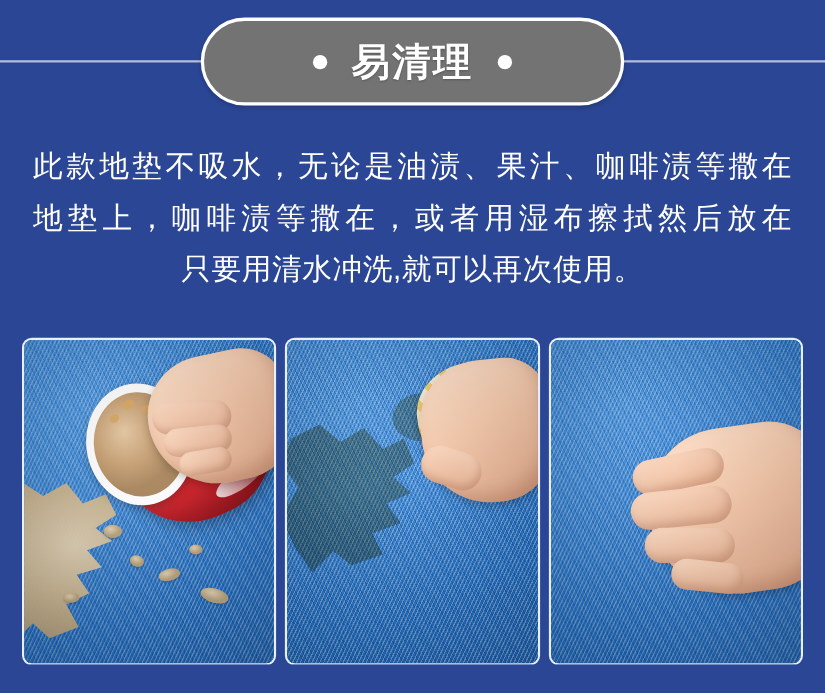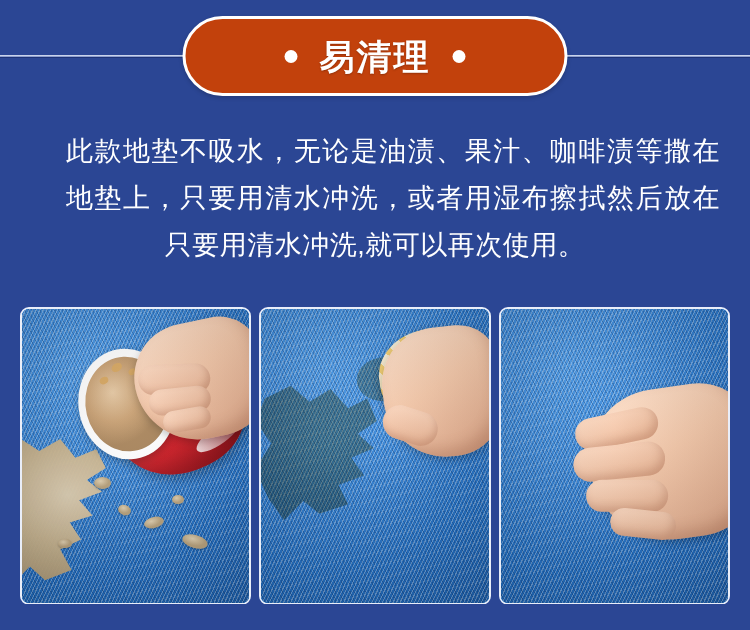--- a/index.html
+++ b/index.html
@@ -29,21 +29,21 @@
   .rule-right { right:0; width:210px; }
 
   .title-pill {
     position:absolute;
     left:50%;
     top:16px;
     transform:translateX(-50%);
     width:385px;
     height:80px;
     border-radius:40px;
-    background:#c2410c;
+    background:#737373;
     border:3px solid #ffffff;
     display:flex;
     align-items:center;
     justify-content:center;
     gap:22px;
     box-shadow:0 2px 4px rgba(0,0,0,.18);
   }
   .dot {
     width:13px; height:13px;
     border-radius:50%;
@@ -68,21 +68,20 @@
     font-size:27px;
     line-height:47px;
     text-align:center;
     letter-spacing:.5px;
     font-weight:400;
   }
   .desc .ln { display:block; }
   .desc .ln.just {
     text-align:justify;
     text-align-last:justify;
-    margin-left:36px;
   }
 
   
   .strip {
     position:absolute;
     left:20px;
     top:307px;
     width:710px;
     height:298px;
     display:flex;
@@ -314,21 +313,21 @@
 
   <div class="title-pill">
     <span class="dot"></span>
     <span class="title-text">易清理</span>
     <span class="dot"></span>
   </div>
 </div>
 
 <div class="desc">
   <span class="ln just">此款地垫不吸水，无论是油渍、果汁、咖啡渍等撒在</span>
-  <span class="ln just">地垫上，只要用清水冲洗，或者用湿布擦拭然后放在</span>
+  <span class="ln just">地垫上，咖啡渍等撒在，或者用湿布擦拭然后放在</span>
   <span class="ln">只要用清水冲洗,就可以再次使用。</span>
 </div>
 
 <div class="strip">
 
   <div class="panel">
     <div class="mat"></div>
     <div class="spill"></div>
     <div class="droplet d1"></div>
     <div class="droplet d2"></div>

